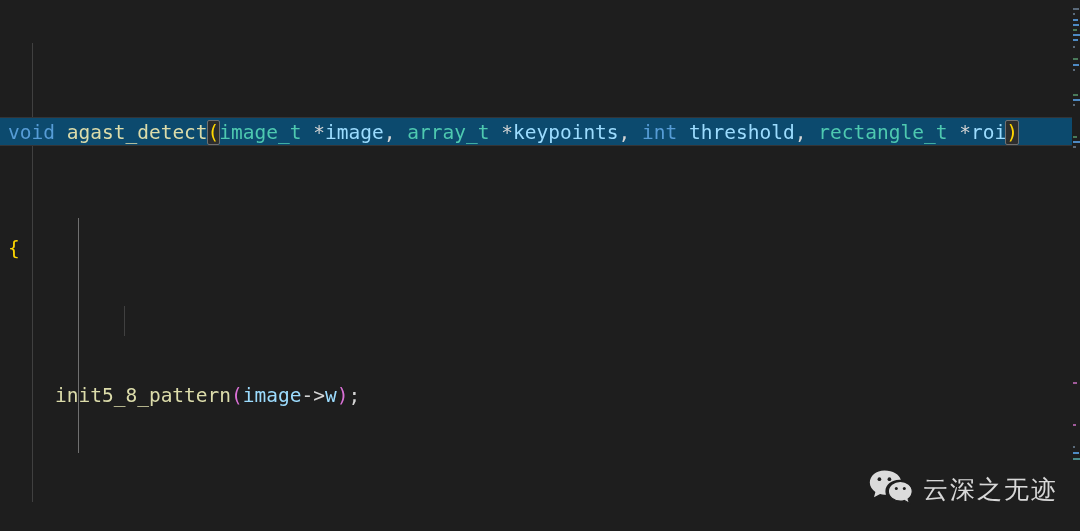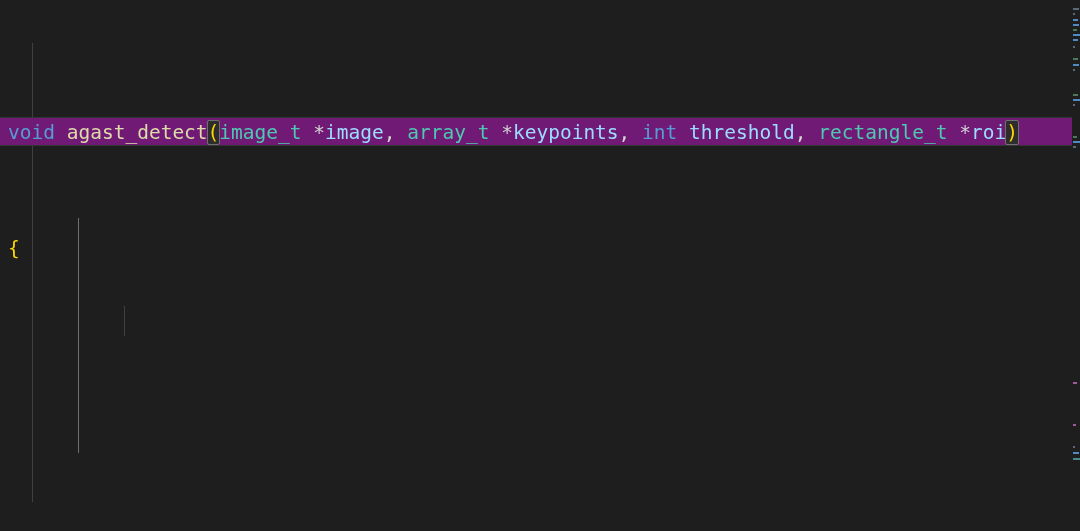--- a/index.html
+++ b/index.html
@@ -27,21 +27,21 @@
   .line{
     position:relative;
     height:29.3px;
     line-height:29.3px;
     white-space:pre;
     padding-left:8px;
     box-sizing:border-box;
   }
   
   .line.current{
-    background:#701a75;
+    background:#0c4a6e;
     border-top:1px solid #333436;
     border-bottom:1px solid #333436;
     height:29.3px;
     box-sizing:border-box;
   }
   
   .kw      {color:#569cd6;}  
   .type    {color:#4ec9b0;}  
   .fn      {color:#dcdcaa;}  
   .var     {color:#9cdcfe;}  
@@ -95,20 +95,21 @@
   <div class="guide" style="left:124px;top:306px;height:30px;"></div>
 
   <div id="code">
 
     
     <div class="line current"><span class="kw">void</span> <span class="fn">agast_detect</span><span class="b1 match">(</span><span class="type">image_t</span> <span class="op">*</span><span class="var">image</span><span class="op">,</span> <span class="type">array_t</span> <span class="op">*</span><span class="var">keypoints</span><span class="op">,</span> <span class="kw">int</span> <span class="var">threshold</span><span class="op">,</span> <span class="type">rectangle_t</span> <span class="op">*</span><span class="var">roi</span><span class="b1 match">)</span></div>
 
     <div class="line"><span class="b1">{</span></div>
 
 
+    <div class="line">    <span class="fn">init5_8_pattern</span><span class="b2">(</span><span class="var">image</span><span class="op">-&gt;</span><span class="var">w</span><span class="b2">)</span><span class="op">;</span></div>
 
     
 
     
 
     
 
     
 
     
@@ -153,14 +154,29 @@
     <div class="mm-row" style="left:1px;top:136px;width:4px;background:#4a7a5a;"></div>
     <div class="mm-row" style="left:1px;top:141px;width:7px;background:#4e8ac4;"></div>
     <div class="mm-row" style="left:1px;top:146px;width:3px;background:#5a6a7a;"></div>
     <div class="mm-row" style="left:1px;top:382px;width:4px;background:#a05a9a;"></div>
     <div class="mm-row" style="left:1px;top:424px;width:3px;background:#a05a9a;"></div>
     <div class="mm-row" style="left:1px;top:446px;width:2px;background:#5a6a7a;"></div>
     <div class="mm-row" style="left:1px;top:452px;width:6px;background:#4e8ac4;"></div>
     <div class="mm-row" style="left:1px;top:458px;width:7px;background:#4a8a8a;"></div>
   </div>
 
+  <div id="watermark">
+    <span>
+      <svg width="44" height="36" viewBox="0 0 44 36" xmlns="http://www.w3.org/2000/svg">
+
+        <path d="M15.5 1.5C7.2 1.5 0.8 7 0.8 13.6c0 3.8 2.2 7.2 5.6 9.4L5 28.2l6.1-3.1c1.4 0.4 2.9 0.6 4.4 0.6 0.5 0 1 0 1.5-0.06 -0.4-1.1-0.6-2.2-0.6-3.4 0-6.3 6.2-11.4 13.9-11.4 0.5 0 1 0.02 1.5 0.07C30.6 5.6 23.8 1.5 15.5 1.5z" fill="#ececec"></path>
+        <circle cx="10.4" cy="10.2" r="1.85" fill="#1e1e1e"></circle>
+        <circle cx="20.4" cy="10.2" r="1.85" fill="#1e1e1e"></circle>
+
+        <path d="M43.2 22.2c0-5.4-5.3-9.8-11.9-9.8 -6.6 0-11.9 4.4-11.9 9.8 0 5.4 5.3 9.8 11.9 9.8 1.4 0 2.7-0.2 3.9-0.55l5.2 2.7 -1.3-4.3c2.5-1.8 4.1-4.5 4.1-7.65z" fill="#ececec" stroke="#1e1e1e" stroke-width="1.1"></path>
+        <circle cx="27.3" cy="19.6" r="1.5" fill="#1e1e1e"></circle>
+        <circle cx="35.3" cy="19.6" r="1.5" fill="#1e1e1e"></circle>
+      </svg>
+    </span>
+    <span id="wm-text">云深之无迹</span>
+  </div>
 
 </div>
 
 </body></html>

